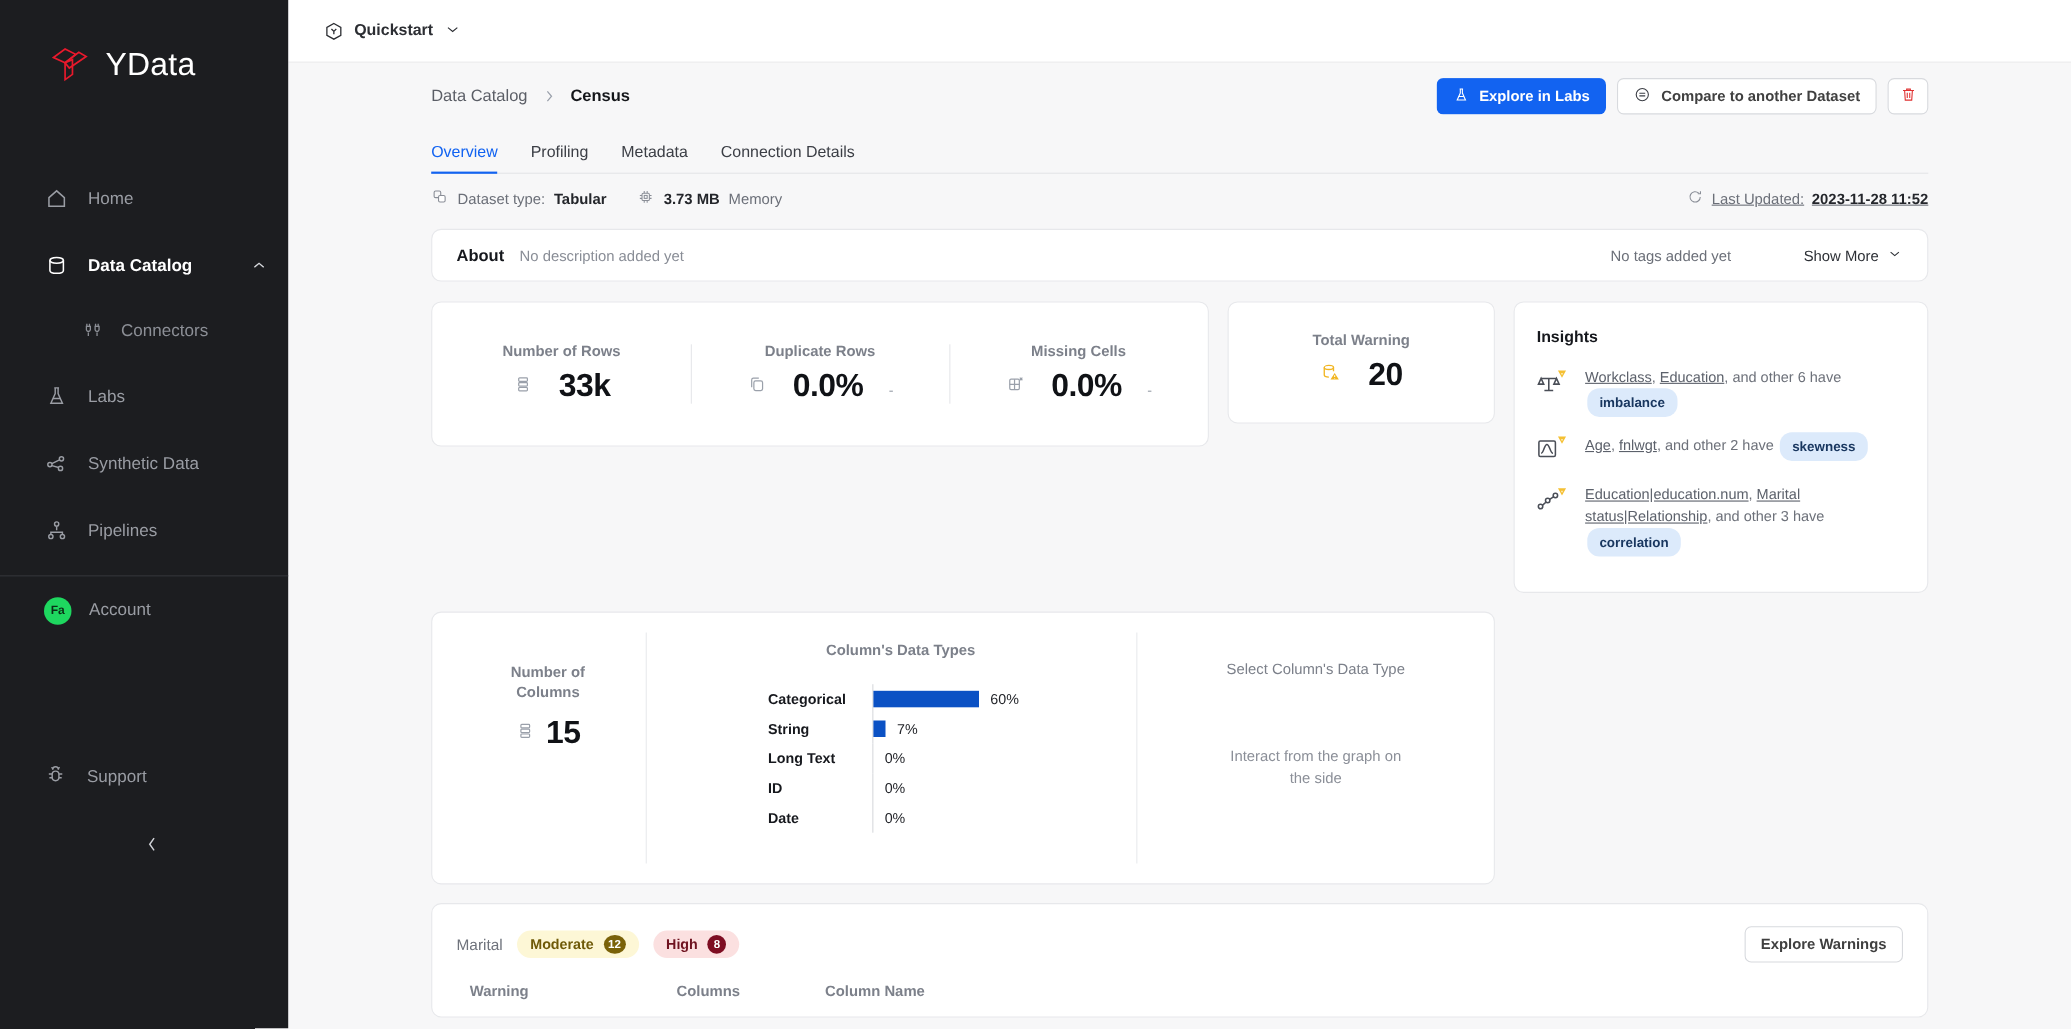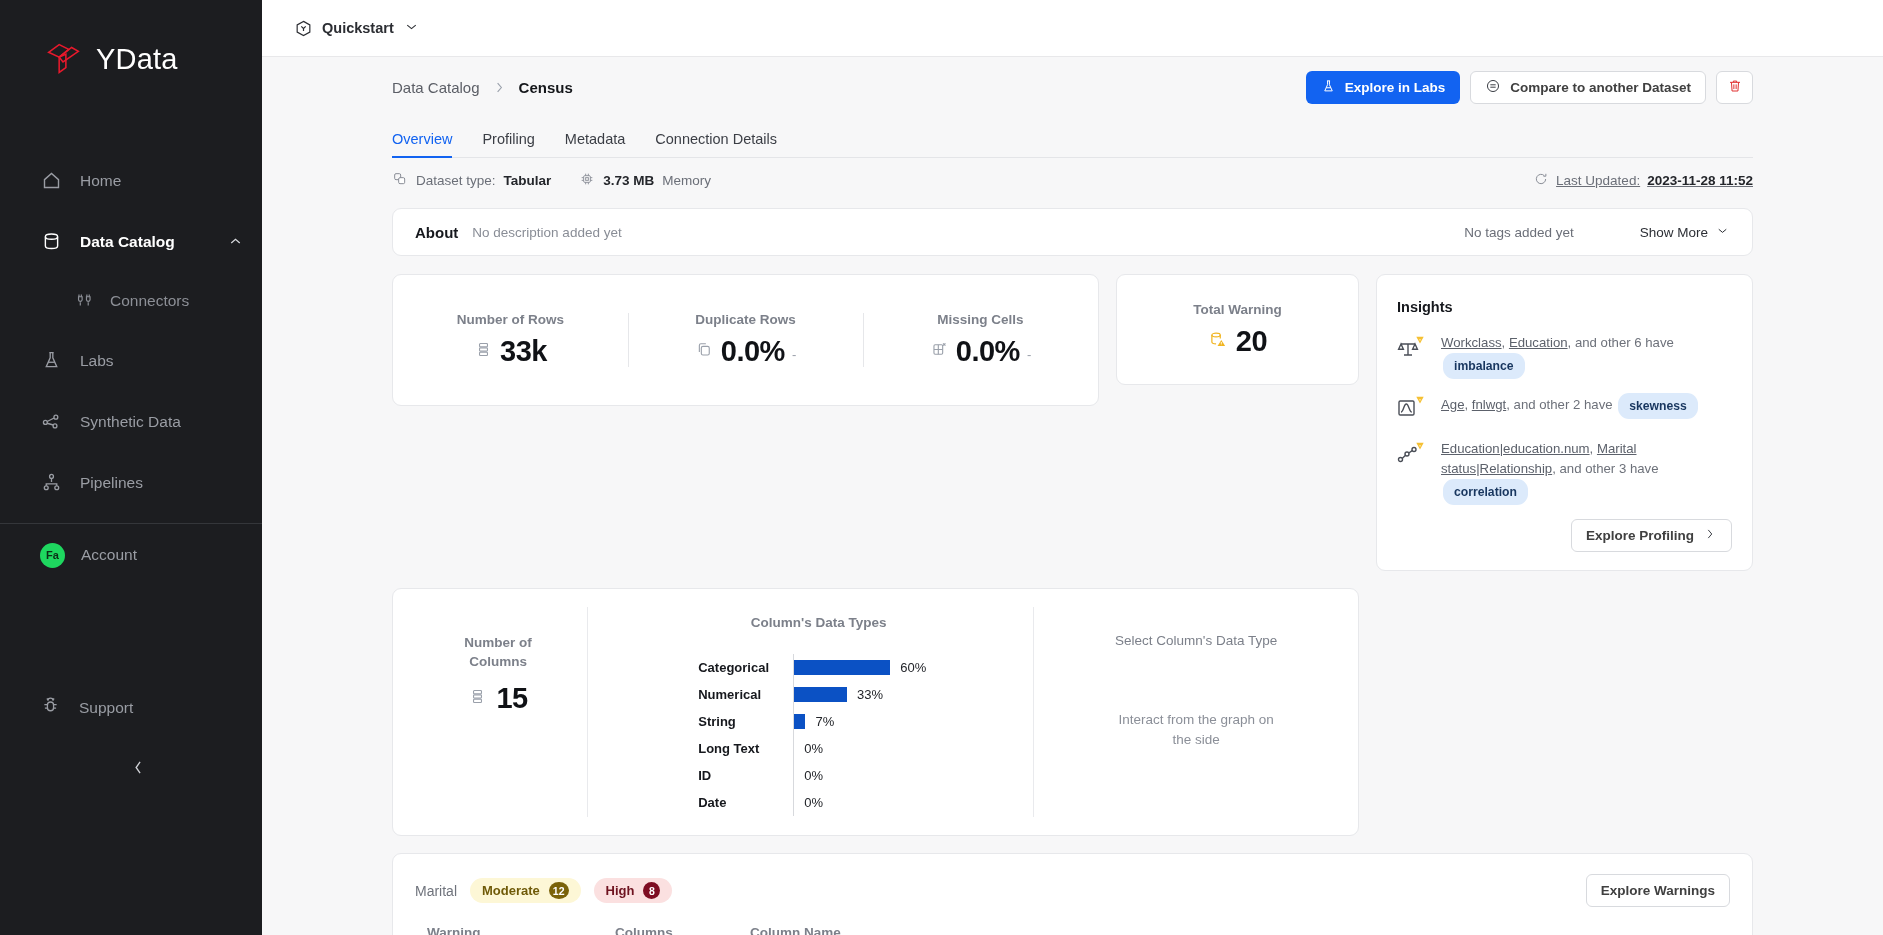--- a/index.html
+++ b/index.html
@@ -114,21 +114,21 @@
 
   .row-cards { display: flex; gap: 17px; margin-top: 18px; }
 
   .stats-card { width: 707px; height: 132px; display: flex; align-items: center; }
   .stat { flex: 1; text-align: center; position: relative; }
   .stat + .stat:before {
     content: ""; position: absolute; left: 0; top: 50%; transform: translateY(-50%);
     width: 1px; height: 54px; background: #e6e7ea;
   }
   .stat-label { font-size: 13.5px; color: #7c808a; font-weight: 700; }
-  .stat-value { margin-top: 8px; display: flex; align-items: center; justify-content: center; gap: 7px; }
+  .stat-value { margin-top: 8px; display: flex; align-items: center; justify-content: center; gap: 23px; }
   .stat-num { font-size: 29px; font-weight: 700; color: #101216; letter-spacing: -.5px; }
   .stat-dot { font-size: 13px; color: #9aa0aa; align-self: flex-end; margin-bottom: 6px; }
 
   .warn-card { width: 243px; height: 111px; display: flex; flex-direction: column; align-items: center; justify-content: center; }
 
   .insights-card { flex: 1; min-height: 0; padding: 24px 20px 18px 20px; display: flex; flex-direction: column; }
   .insights-title { font-size: 14.5px; font-weight: 700; color: #16181d; margin-bottom: 18px; }
   .insight { display: flex; gap: 14px; margin-bottom: 14px; align-items: flex-start; }
   .insight-ico { width: 30px; min-width: 30px; padding-top: 2px; }
   .insight-txt { font-size: 13.2px; line-height: 20px; color: #6d717a; }
@@ -526,30 +526,20 @@
                 <path d="M20.5 2.5 25.5 2.5 23 7 z" fill="#f5c033" stroke="#f5c033"></path>
                 <path d="M23 4.2v1.2" stroke="#fff" stroke-width="1"></path>
               </svg>
             </span>
             <div class="insight-txt">
               <a>Education|education.num</a><span>, </span><a>Marital status|Relationship</a><span>, and other 3  have</span>
               <span class="pill">correlation</span>
             </div>
           </div>
 
-          <div class="insights-foot">
-            <button class="btn btn-outline">
-              <span>Explore Profiling</span>
-              <span>
-                <svg viewBox="0 0 24 24" width="14" height="14" fill="none" stroke="#3b3e45" stroke-width="1.7">
-                    <path d="M9 5 L15 12 L9 19"></path>
-                  </svg>
-              </span>
-            </button>
-          </div>
         </div>
       </div>
 
       <div class="row2">
         <div class="card types-card">
 
           <div class="ncols">
             <div class="ncols-label">Number of</div>
             <div class="ncols-label">Columns</div>
             <div class="ncols-value">
@@ -565,27 +555,20 @@
           </div>
 
           <div class="types-mid">
             <div class="types-title">Column's Data Types</div>
             <div class="bars" id="bars">
                 <div class="bar-row">
                   <div class="bar-name">Categorical</div>
                   <div class="bar-track">
                     <div class="bar-fill" style="width: 96px; background: rgb(11, 81, 196);"></div>
                     <div class="bar-pct">60%</div>
-                  </div>
-                </div>
-                <div class="bar-row">
-                  <div class="bar-name">Numerical</div>
-                  <div class="bar-track">
-                    <div class="bar-fill" style="width: 52.8px; background: rgb(11, 81, 196);"></div>
-                    <div class="bar-pct">33%</div>
                   </div>
                 </div>
                 <div class="bar-row">
                   <div class="bar-name">String</div>
                   <div class="bar-track">
                     <div class="bar-fill" style="width: 11.2px; background: rgb(11, 81, 196);"></div>
                     <div class="bar-pct">7%</div>
                   </div>
                 </div>
                 <div class="bar-row">

